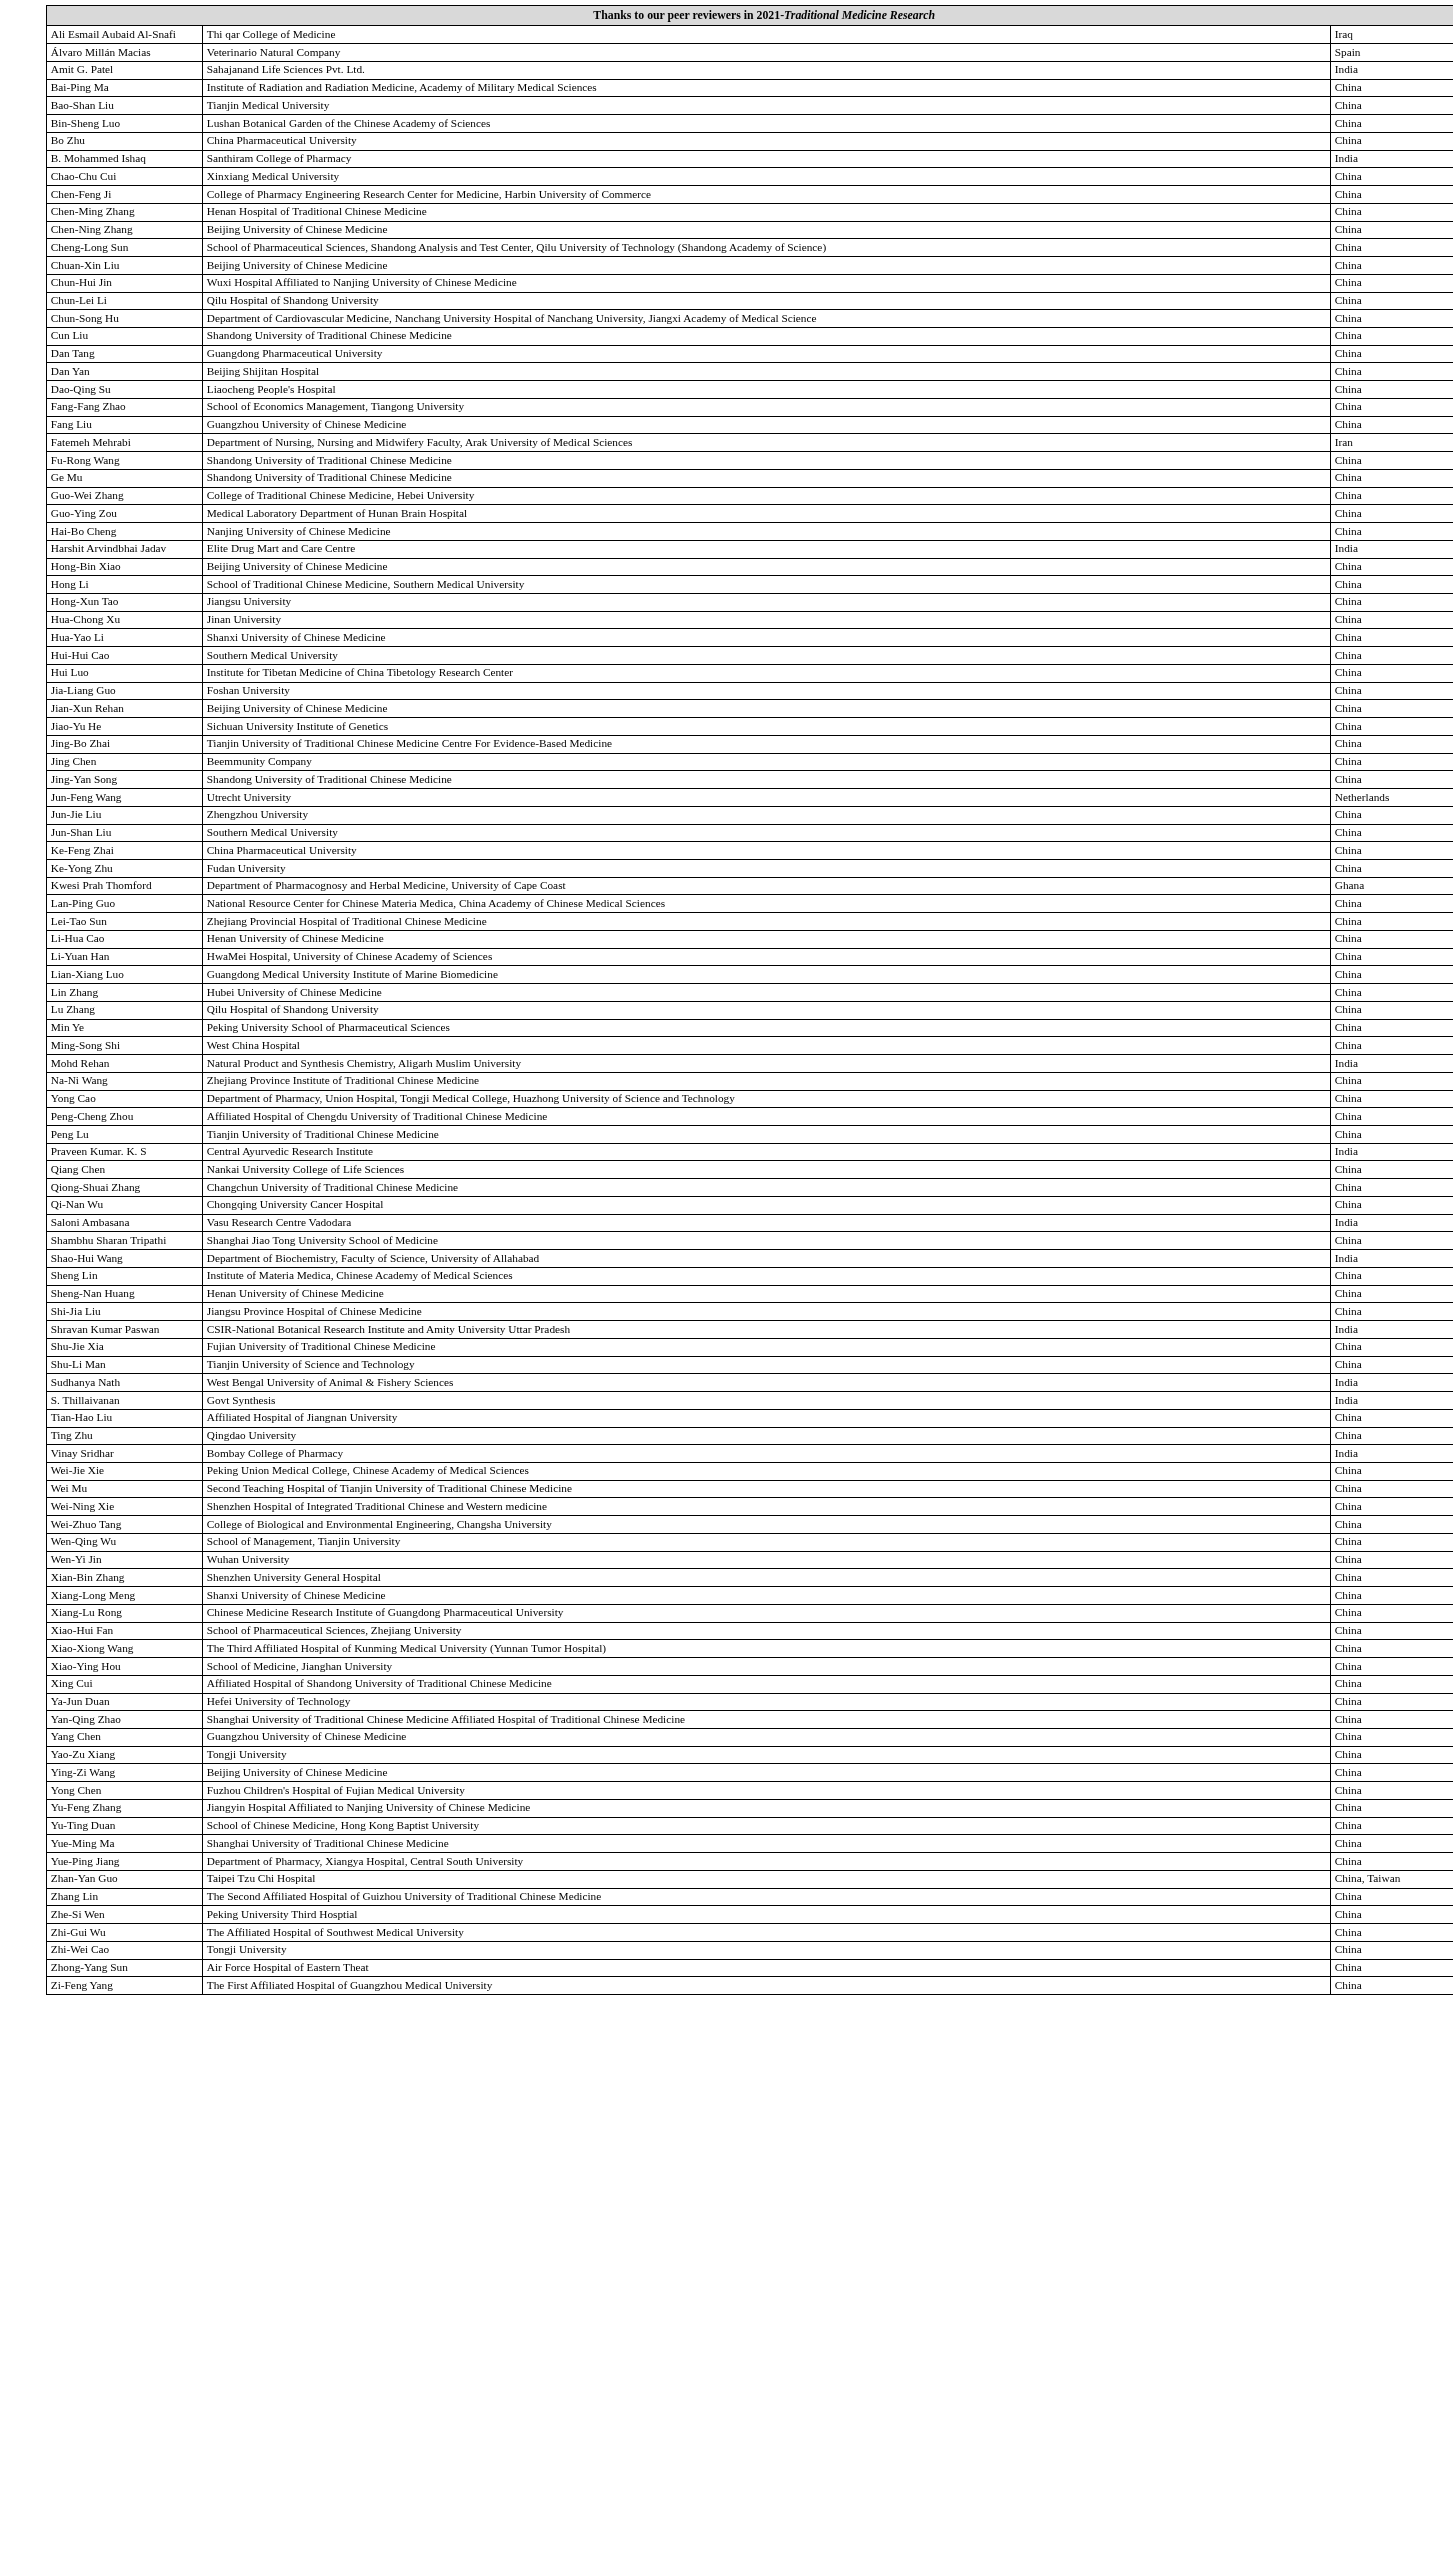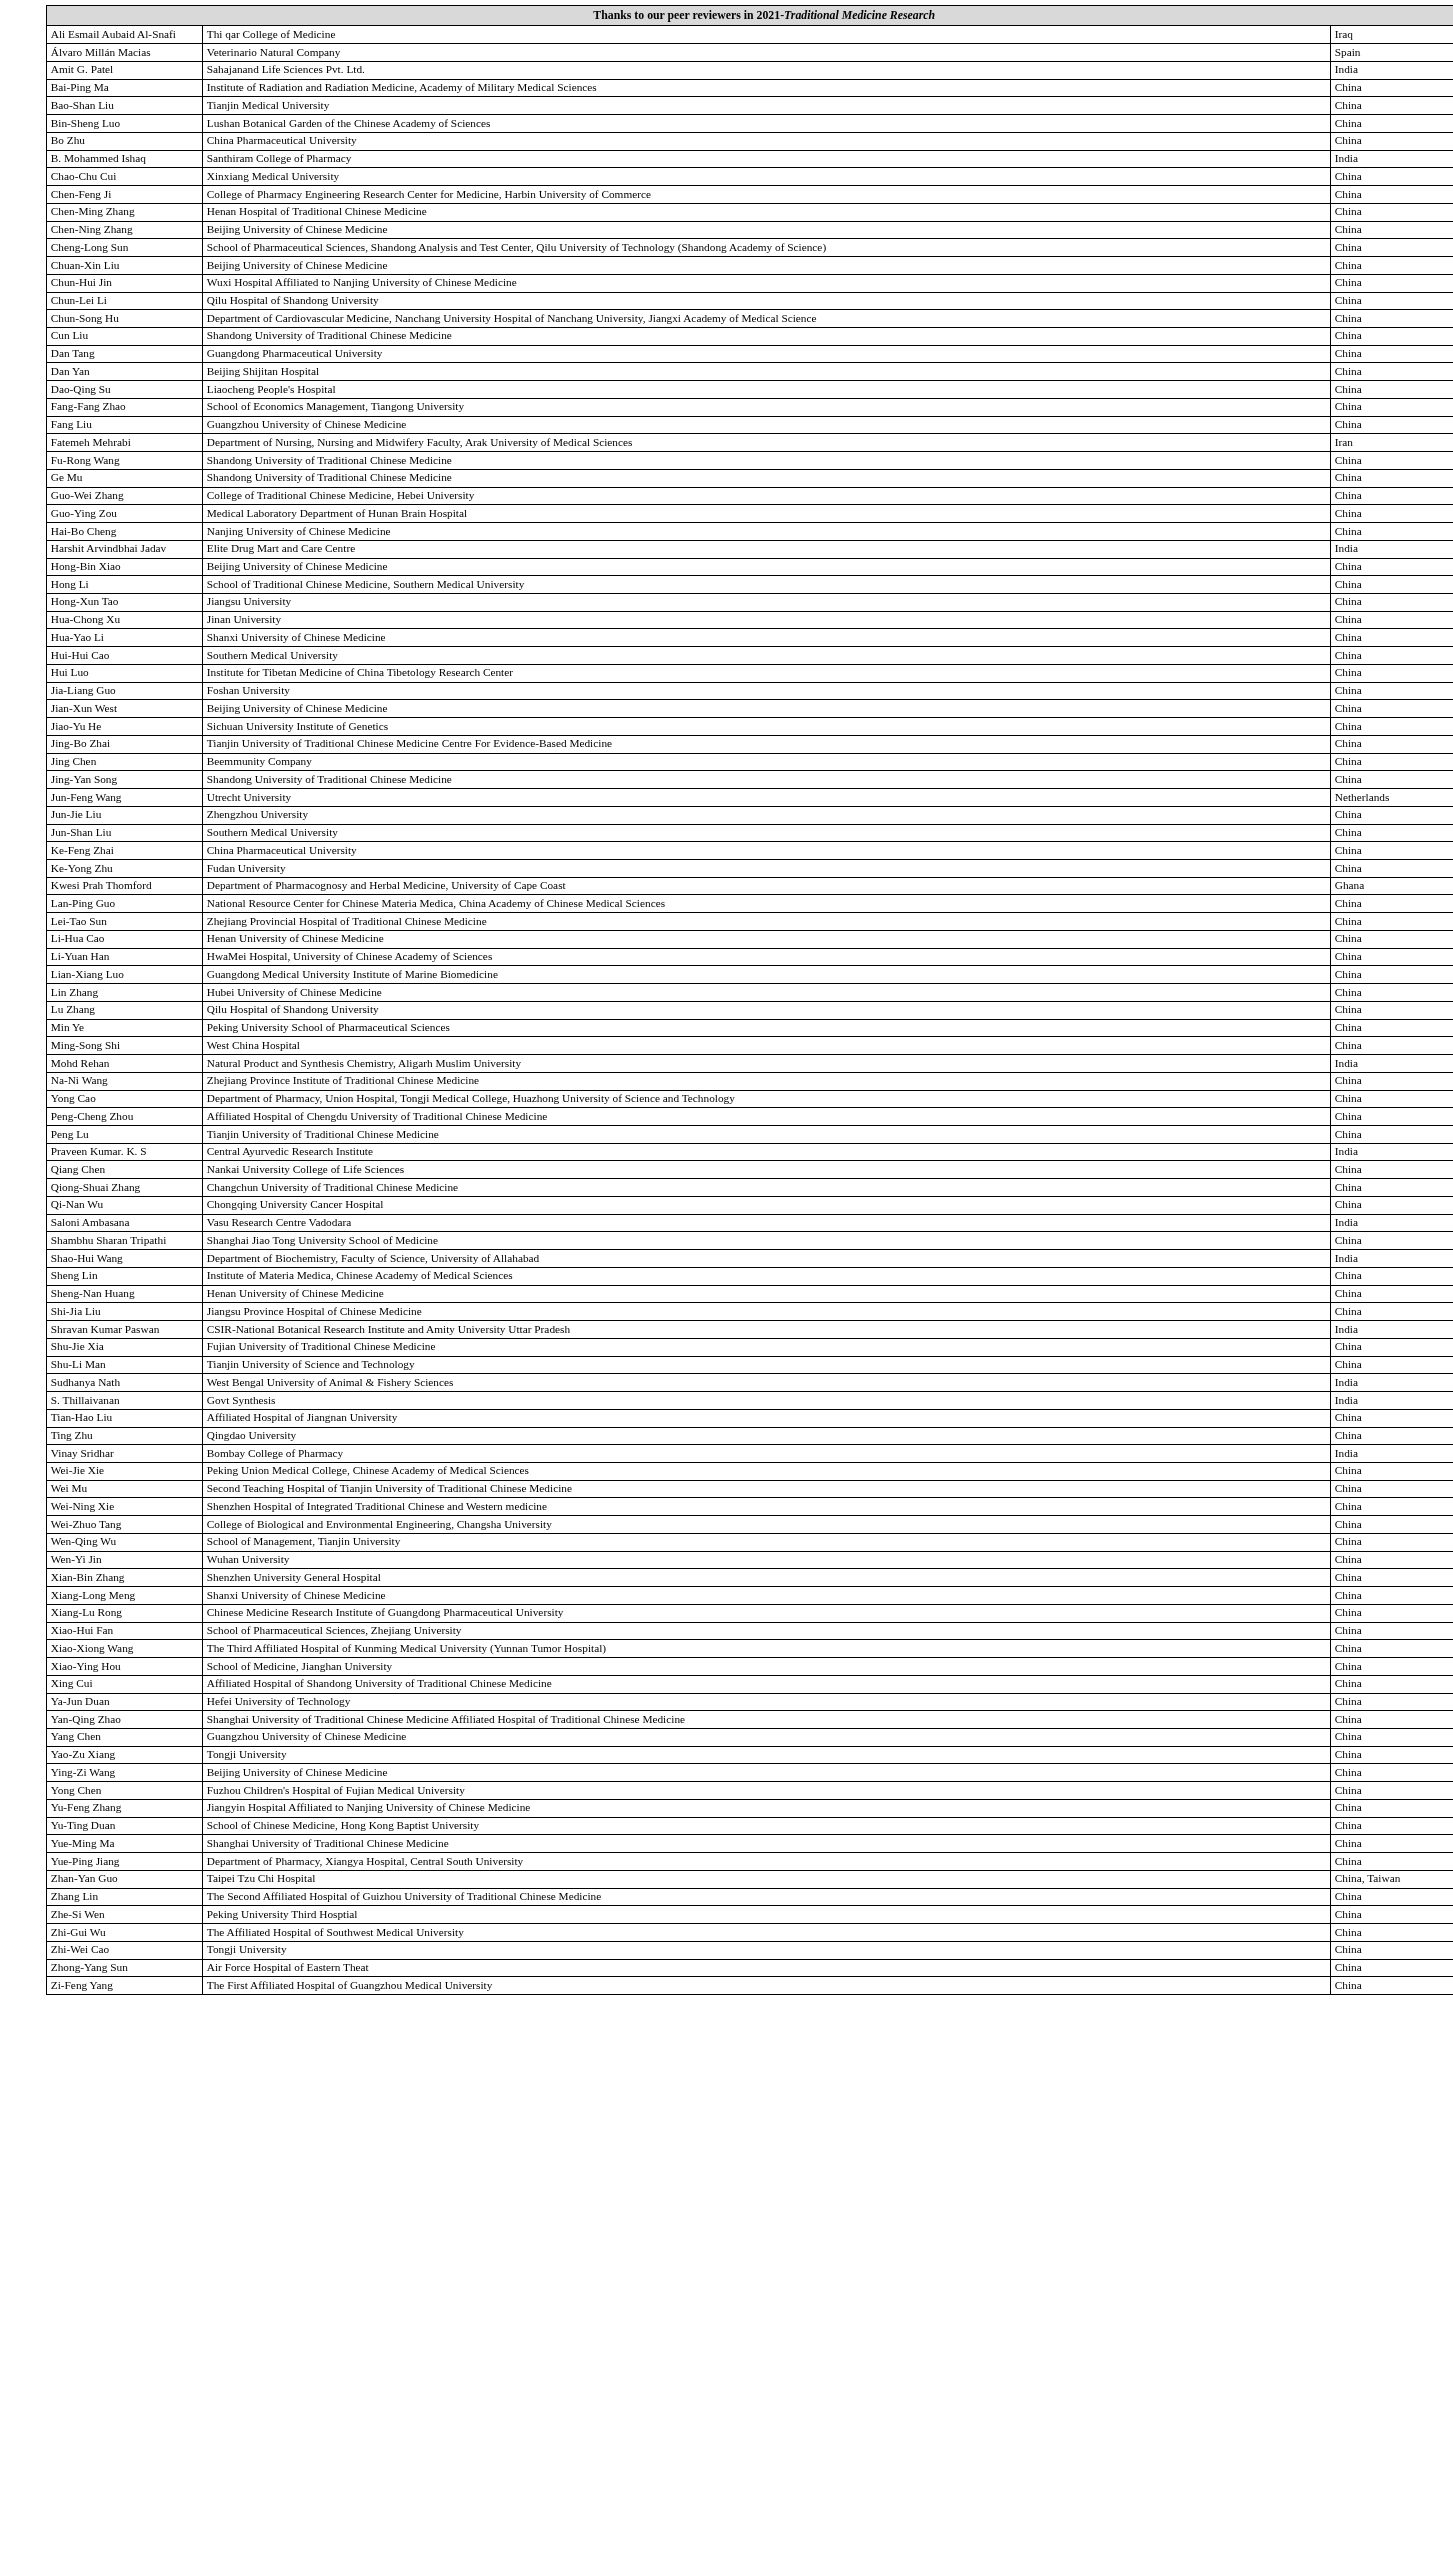--- a/index.html
+++ b/index.html
@@ -251,21 +251,21 @@
           <td>Hui Luo</td>
           <td>Institute for Tibetan Medicine of China Tibetology Research Center</td>
           <td>China</td>
         </tr>
         <tr>
           <td>Jia-Liang Guo</td>
           <td>Foshan University</td>
           <td>China</td>
         </tr>
         <tr>
-          <td>Jian-Xun West</td>
+          <td>Jian-Xun Rehan</td>
           <td>Beijing University of Chinese Medicine</td>
           <td>China</td>
         </tr>
         <tr>
           <td>Jiao-Yu He</td>
           <td>Sichuan University Institute of Genetics</td>
           <td>China</td>
         </tr>
         <tr>
           <td>Jing-Bo Zhai</td>

